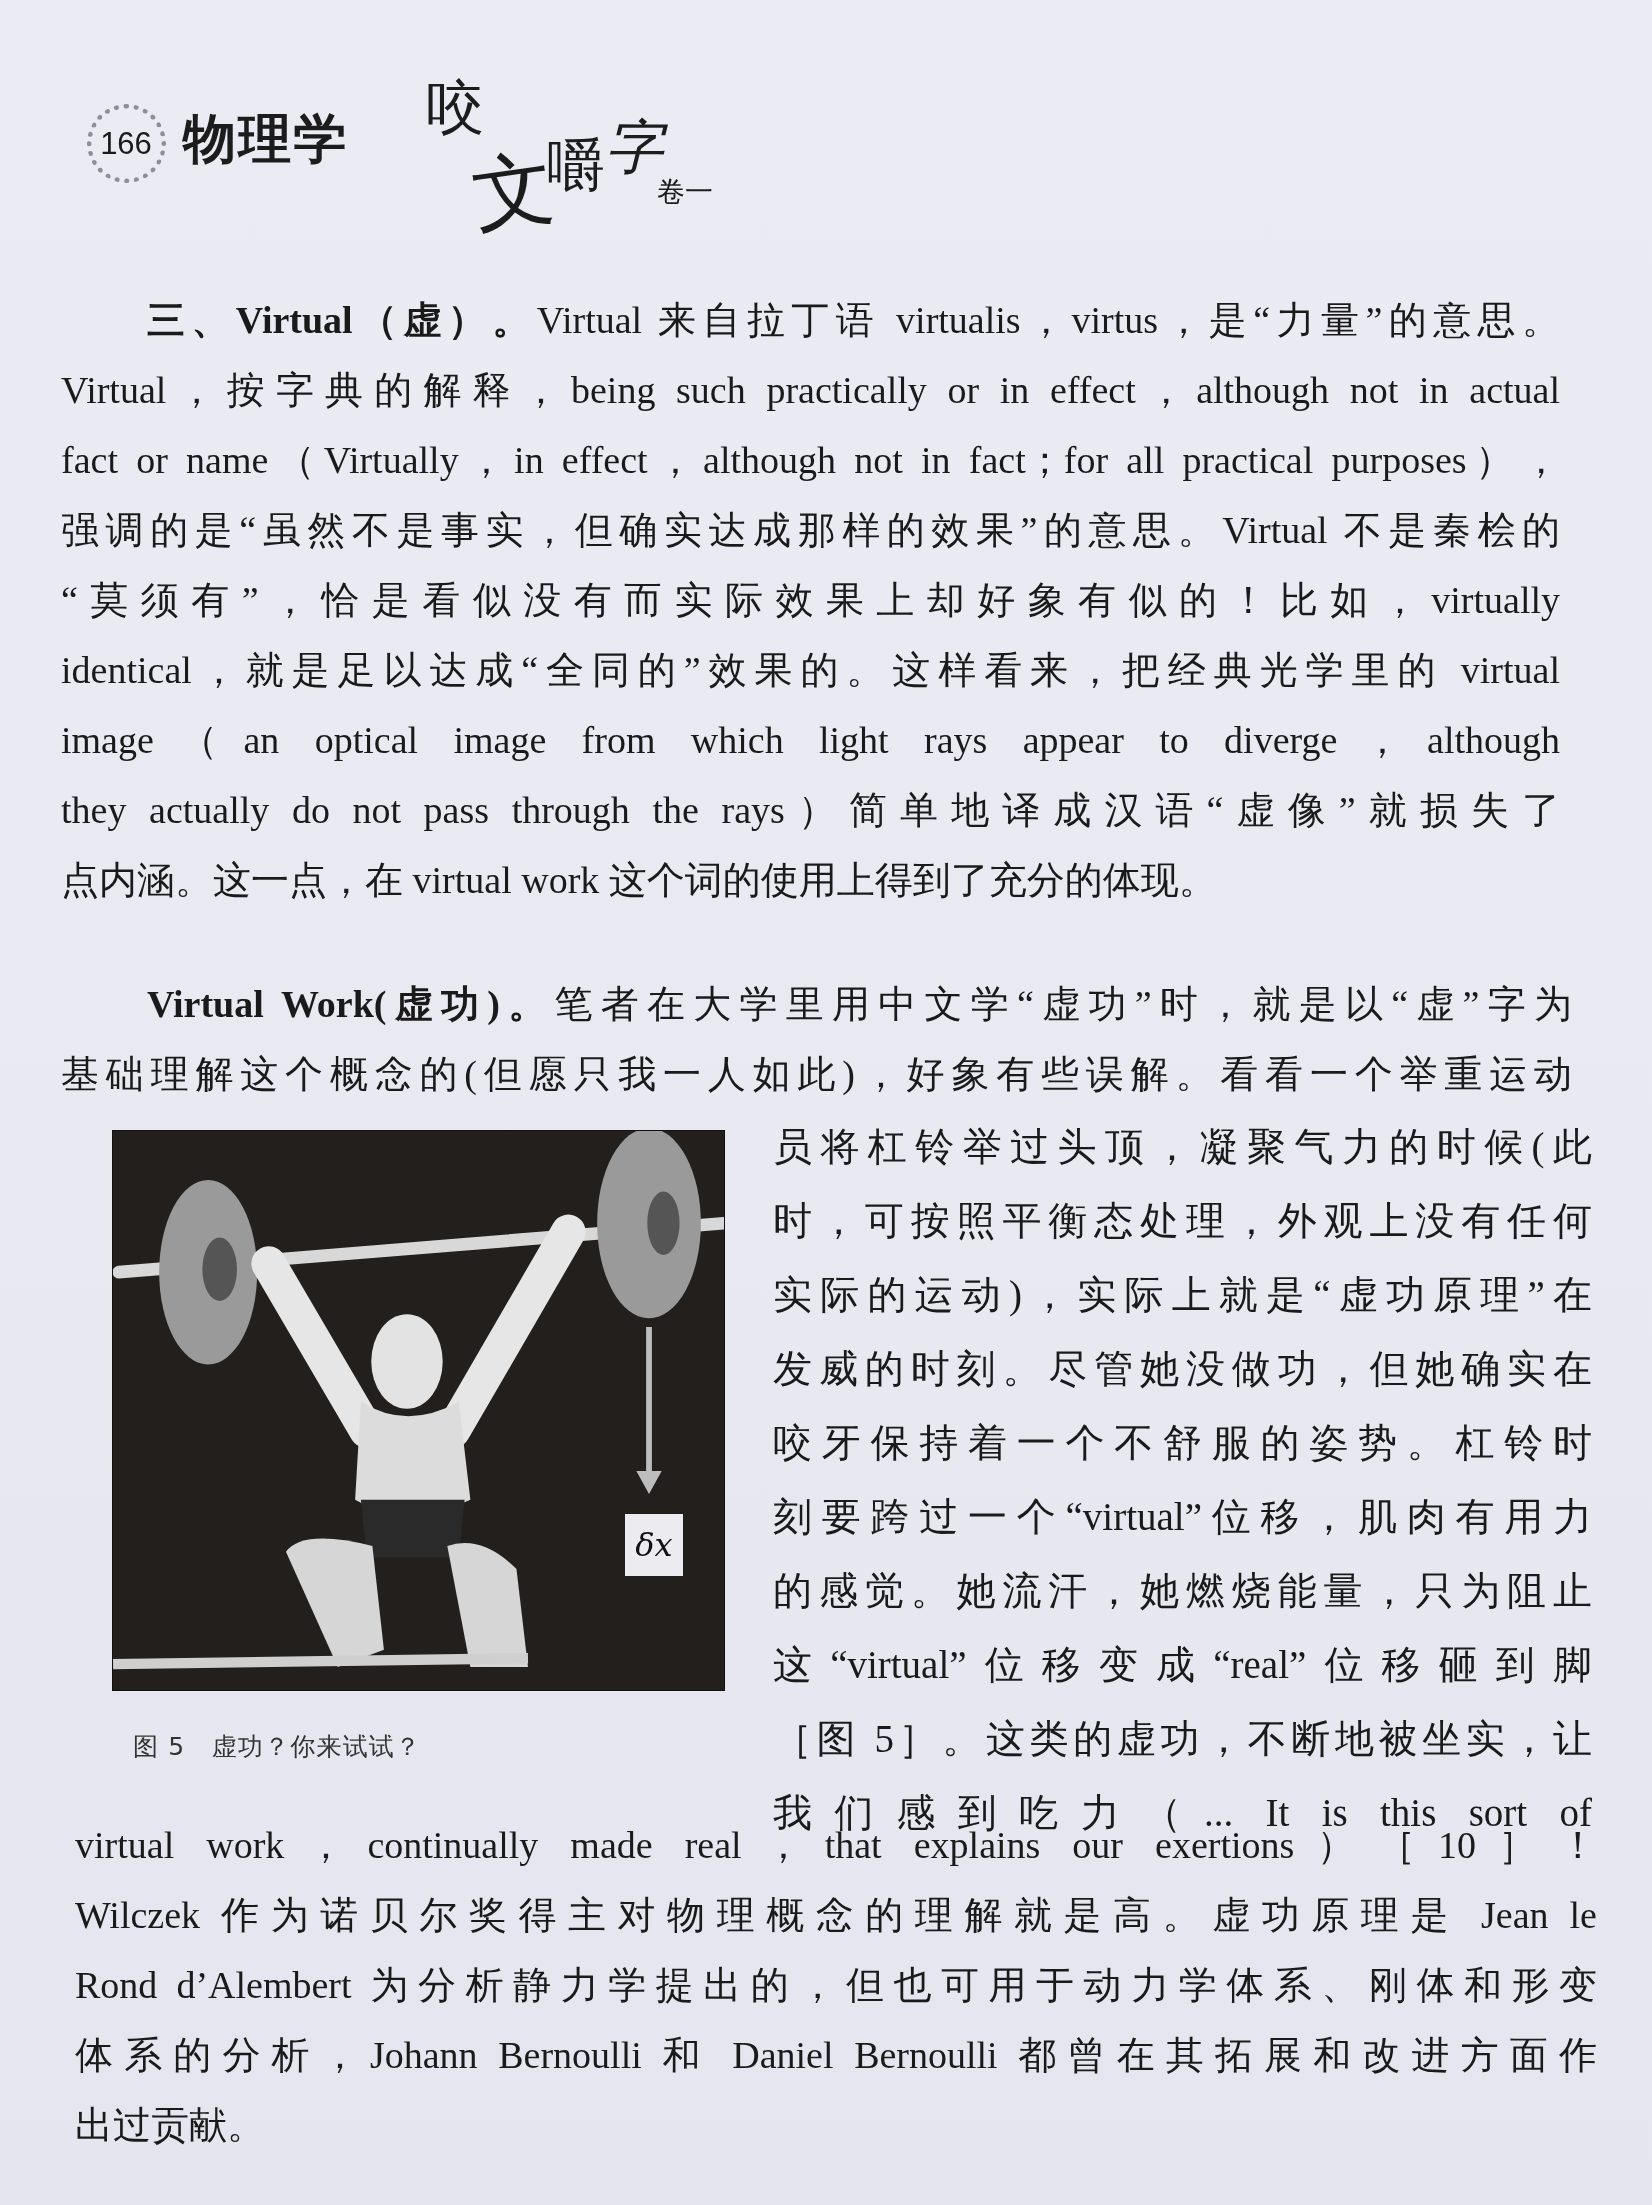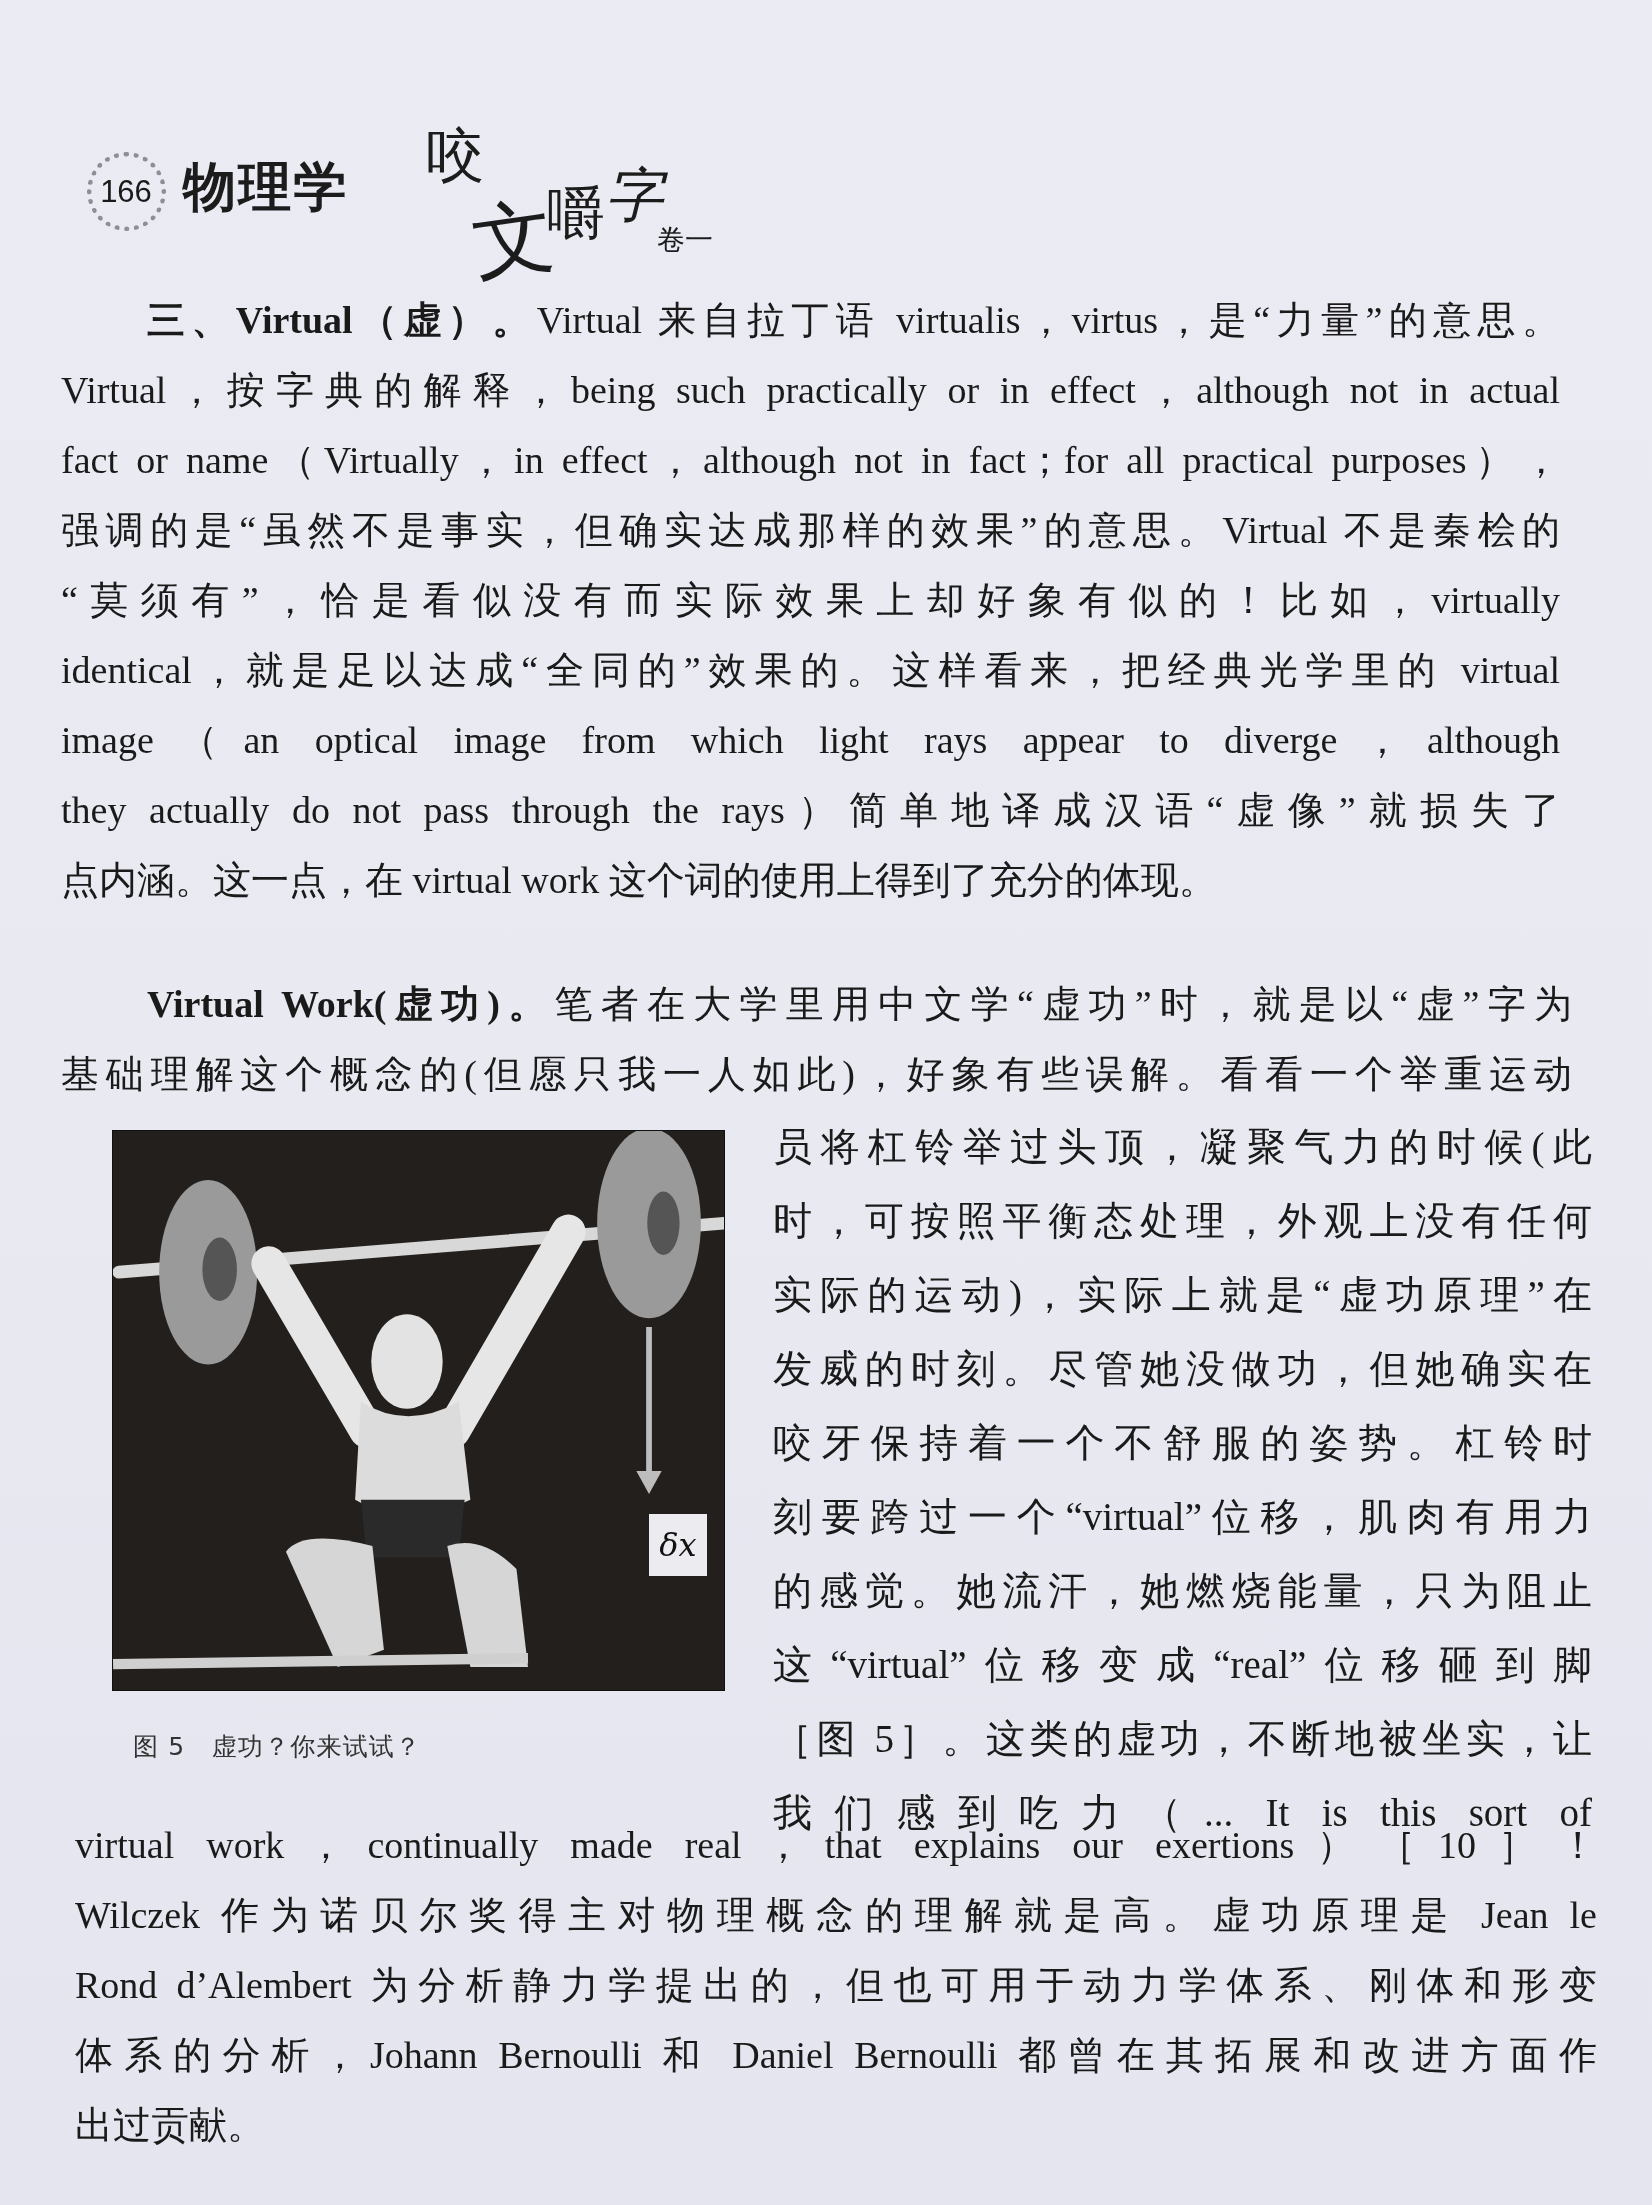--- a/index.html
+++ b/index.html
@@ -7,21 +7,21 @@
     width: 1653px; height: 2205px; overflow: hidden;
     background: #e9e9f1;
     font-family: "Liberation Serif", "DejaVu Serif", serif;
     color: #1a1a1a;
   }
   .page {
     position: relative; width: 1653px; height: 2205px;
     background: linear-gradient(180deg, #ebebf3 0%, #e8e9f1 50%, #e4e5ee 100%);
   }
   
-  .header { position: absolute; left: 75px; top: 69px; height: 133px; width: 692px; margin-top: 48px; }
+  .header { position: absolute; left: 75px; top: 69px; height: 133px; width: 692px; }
   .page-num {
     position: absolute; left: 11.5px; top: 35px; width: 69px; height: 69px;
     border-radius: 50%; border: 5.8px dotted #8e8e96;
     display: flex; align-items: center; justify-content: center;
     font-family: "Liberation Sans", "DejaVu Sans", sans-serif;
     font-size: 31px; color: #1a1a1a;
   }
   .book-title-main {
     position: absolute; left: 108px; top: 35px;
     font-family: "DejaVu Sans", sans-serif; font-weight: bold;
@@ -52,21 +52,21 @@
   .after { position: absolute; left: 75px; top: 1810px; width: 1522px; font-size: 38px; line-height: 70px; }
   
   .figure {
     position: absolute; left: 112px; top: 1130px; width: 611px; height: 559px;
     background: #231f1c; overflow: hidden; border: 1.2px solid #111;
   }
   .figure svg { position: absolute; left: 0; top: 0; }
   .dx-label {
     position: absolute; left: 512px; top: 383px; width: 58px; height: 62px;
     background: #ececf0; display: flex; align-items: center; justify-content: center;
-    font-family: "DejaVu Serif", serif; font-style: italic; font-size: 32px; color: #111; margin-left: 24px;
+    font-family: "DejaVu Serif", serif; font-style: italic; font-size: 32px; color: #111;
   }
   .caption {
     position: absolute; left: 133px; top: 1730px;
     font-family: "DejaVu Sans", sans-serif; font-size: 25px; color: #333; letter-spacing: 1.2px;
   }
 </style>
 </head>
 <body>
 
 <div class="page">

